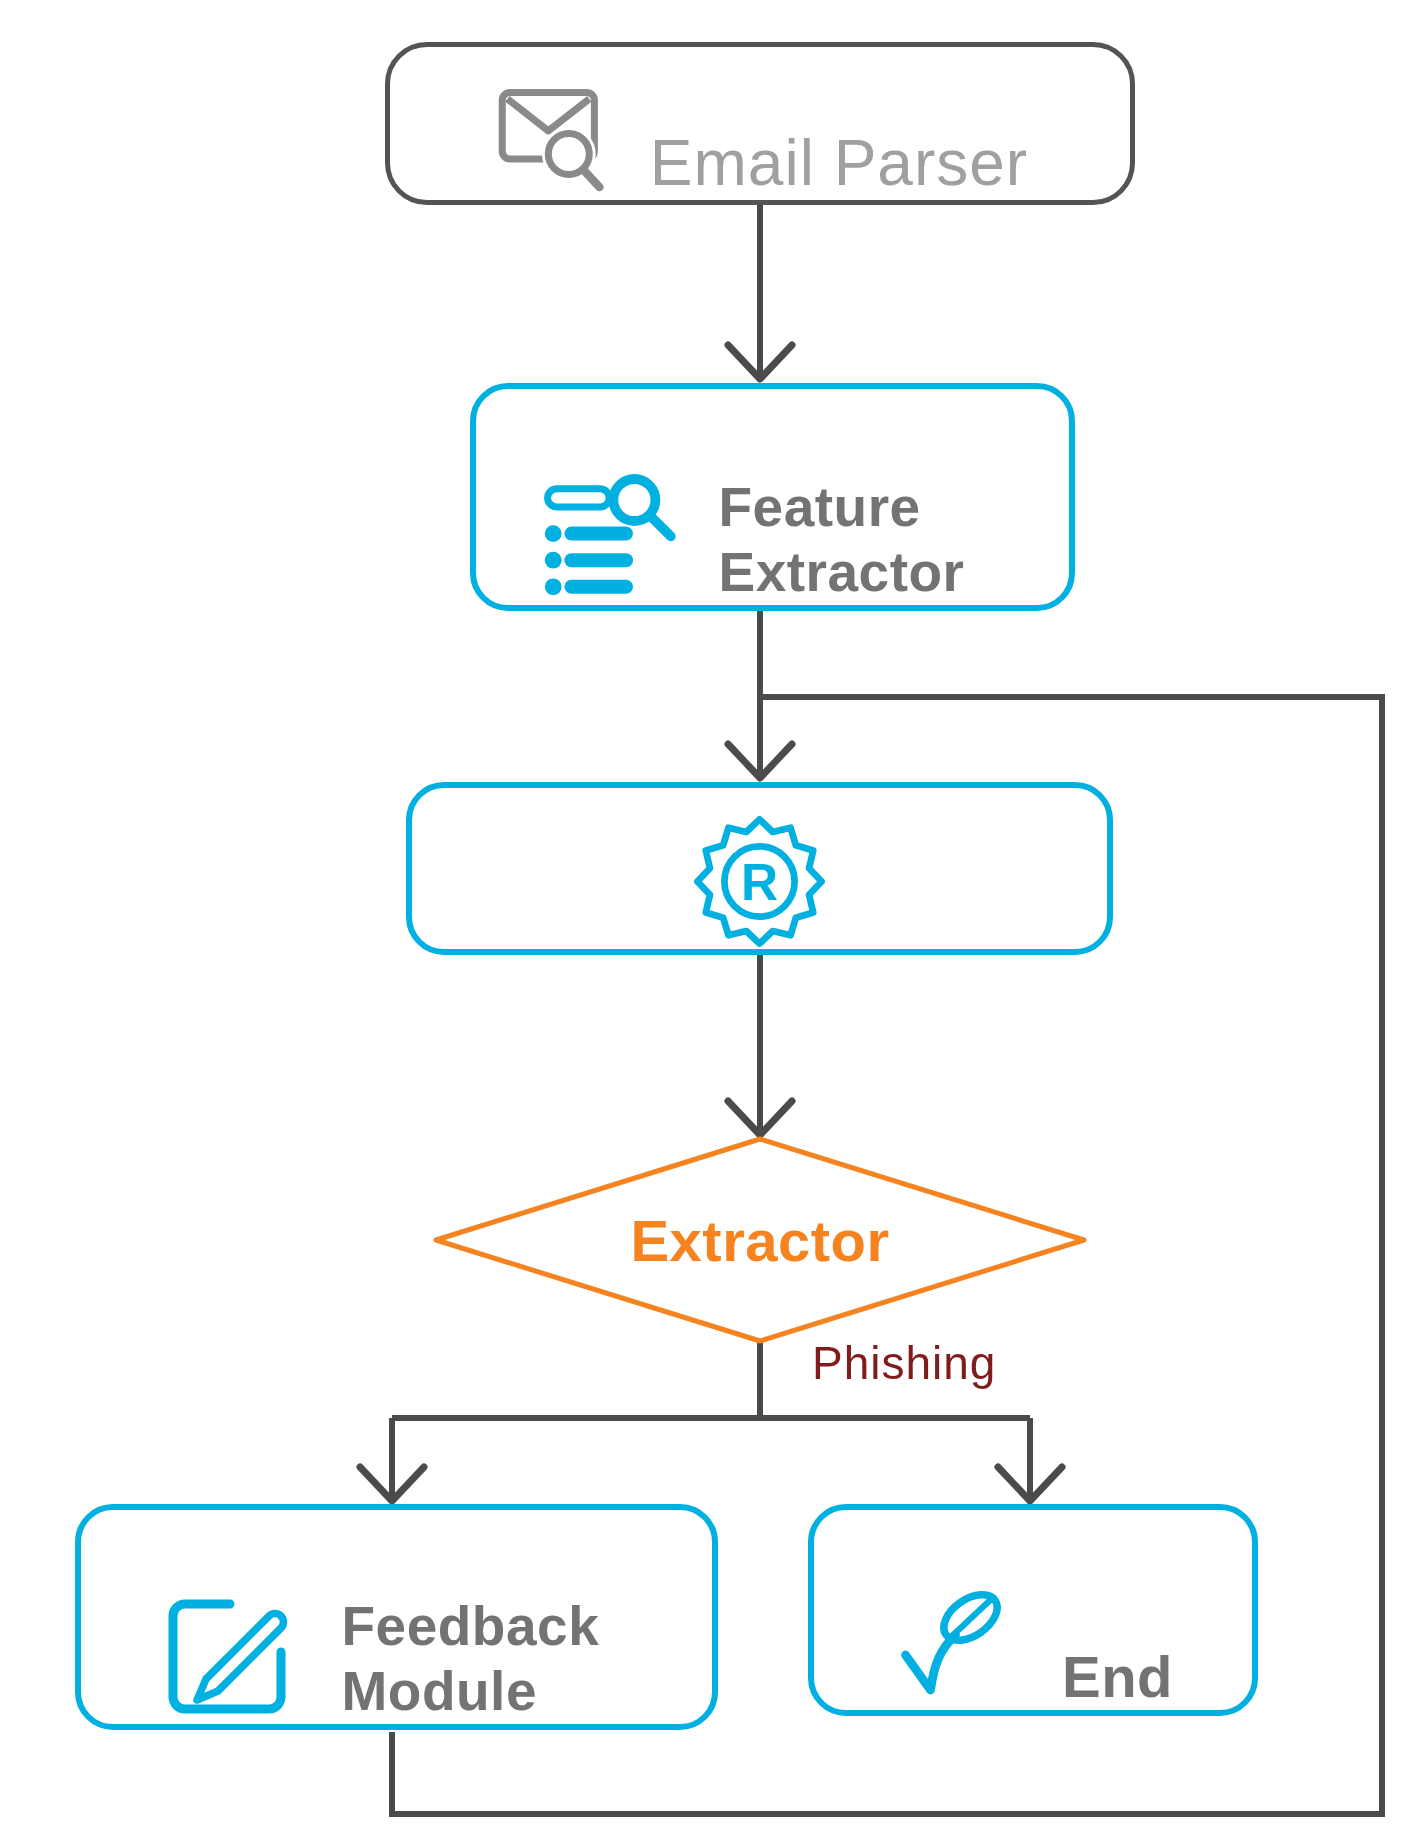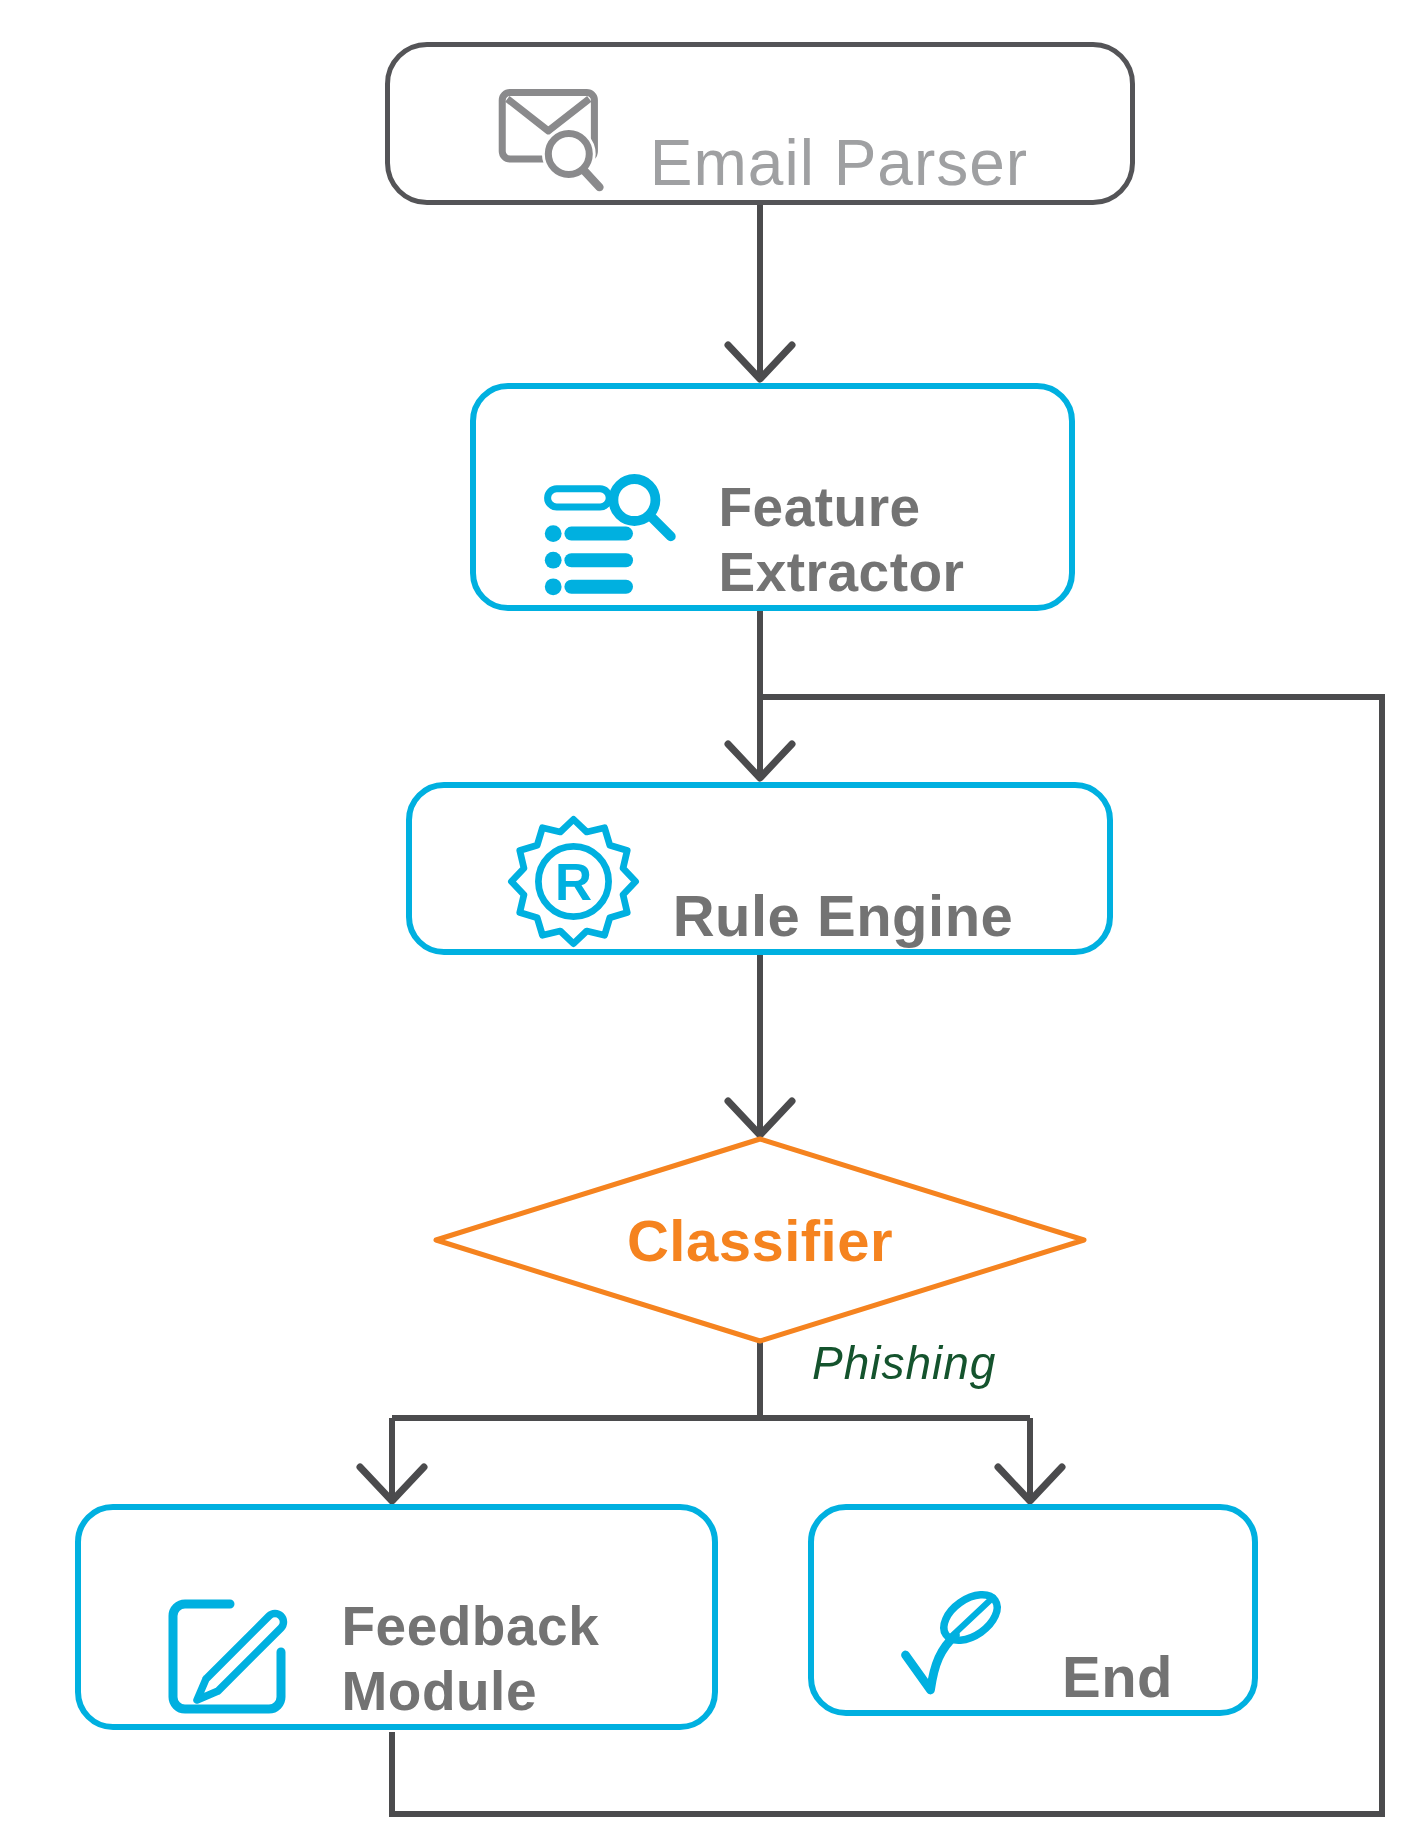--- a/index.html
+++ b/index.html
@@ -46,21 +46,21 @@
   .end-node{left:808px;top:1504px;width:450px;height:212px;gap:44px;}
   .end-node .txt{font-size:58px;}
 
   .classifier-label{
     position:absolute;z-index:3;left:436px;top:1139px;width:648px;height:202px;
     display:flex;align-items:center;justify-content:center;
     color:#F5831F;font-size:58px;font-weight:600;letter-spacing:0.5px;
   }
   .phishing-label{
     position:absolute;z-index:3;left:812px;top:1336px;
-    color:#14532d;font-size:46px;font-weight:400;letter-spacing:1px;font-style:italic;
+    color:#7f1d1d;font-size:46px;font-weight:400;letter-spacing:1px;
   }
   .icon{flex:0 0 auto;display:block;}
 </style>
 </head>
 <body>
 
 <div class="stage">
 
   <svg class="connector-layer" width="1404" height="1840" viewBox="0 0 1404 1840">
 
@@ -112,24 +112,23 @@
     </svg>
     <div class="txt">Feature Extractor</div>
   </div>
 
   <div class="node rounded cyan-node rule-engine">
     <svg class="icon" width="135" height="135" viewBox="0 0 100 100">
       <polygon fill="none" stroke="#00B0E0" stroke-width="5" stroke-linejoin="round" points="96,50 86.7,59.8 89.8,73 76.9,76.9 73,89.8 59.8,86.7 50,96 40.2,86.7 27,89.8 23.1,76.9 10.2,73 13.3,59.8 4,50 13.3,40.2 10.2,27 23.1,23.1 27,10.2 40.2,13.3 50,4 59.8,13.3 73,10.2 76.9,23.1 89.8,27 86.7,40.2"></polygon>
       <circle cx="50" cy="50" r="26" fill="none" stroke="#00B0E0" stroke-width="5"></circle>
       <text x="50" y="63.5" text-anchor="middle" font-family="Liberation Sans, sans-serif" font-size="38" font-weight="bold" fill="#00B0E0">R</text>
     </svg>
-    <div class="txt">Rule Engine</div>
   </div>
 
-  <div class="classifier-label">Classifier</div>
+  <div class="classifier-label">Extractor</div>
 
   <div class="phishing-label">Phishing</div>
 
   <div class="node rounded cyan-node feedback-module">
     <svg class="icon" width="150" height="150" viewBox="0 0 100 100">
       <path d="M86 52 V82 a8 8 0 0 1 -8 8 H22 a8 8 0 0 1 -8 -8 V28 a8 8 0 0 1 8 -8 H52" fill="none" stroke="#00B0E0" stroke-width="6" stroke-linecap="round"></path>
       <path d="M36 70 L78 28 A 5.5 5.5 0 0 1 86 36 L44 78 M36 70 L30 84 L44 78" fill="none" stroke="#00B0E0" stroke-width="5" stroke-linecap="round" stroke-linejoin="round"></path>
     </svg>
     <div class="txt">Feedback Module</div>
   </div>

